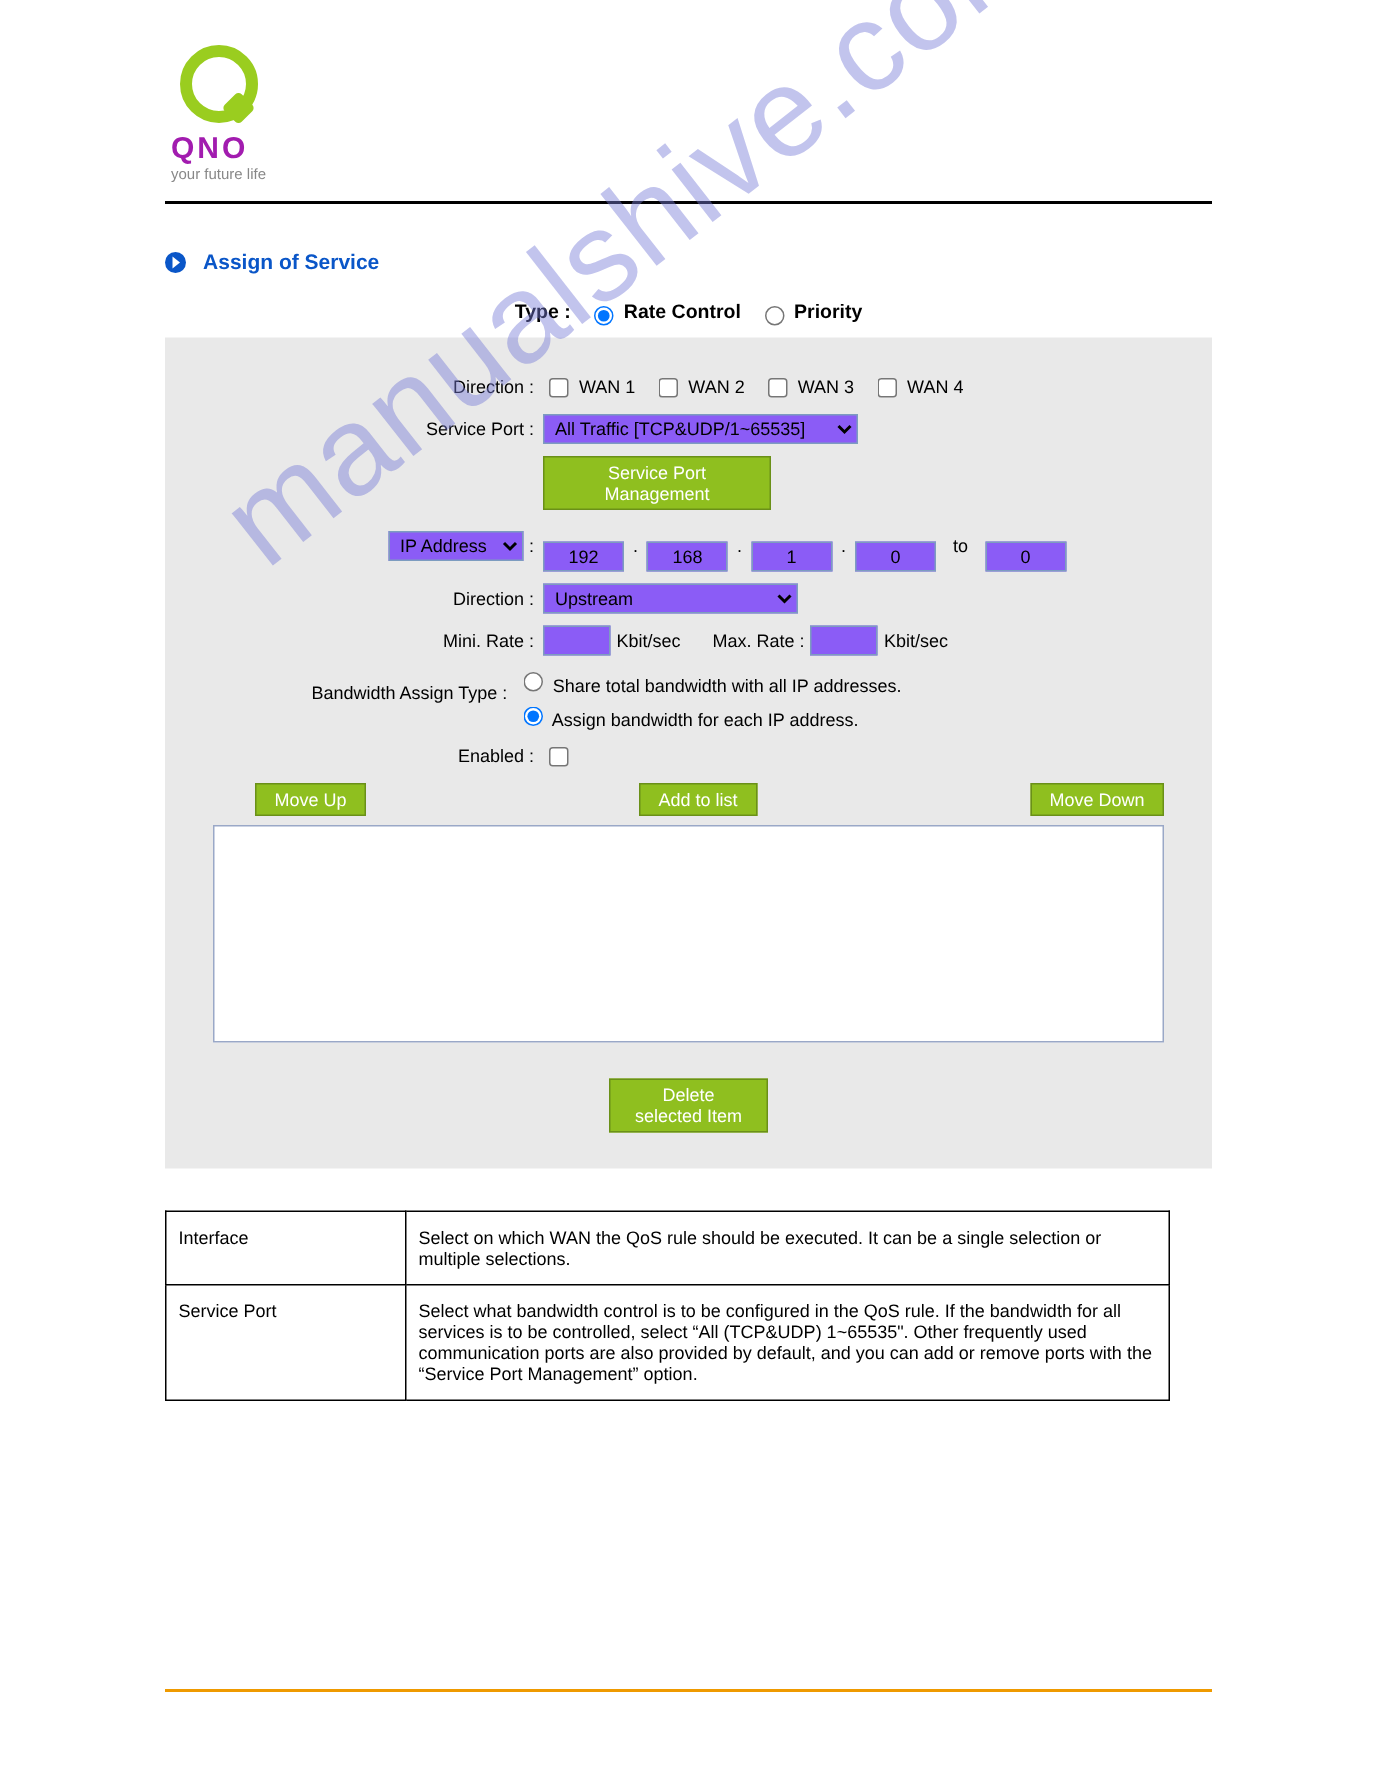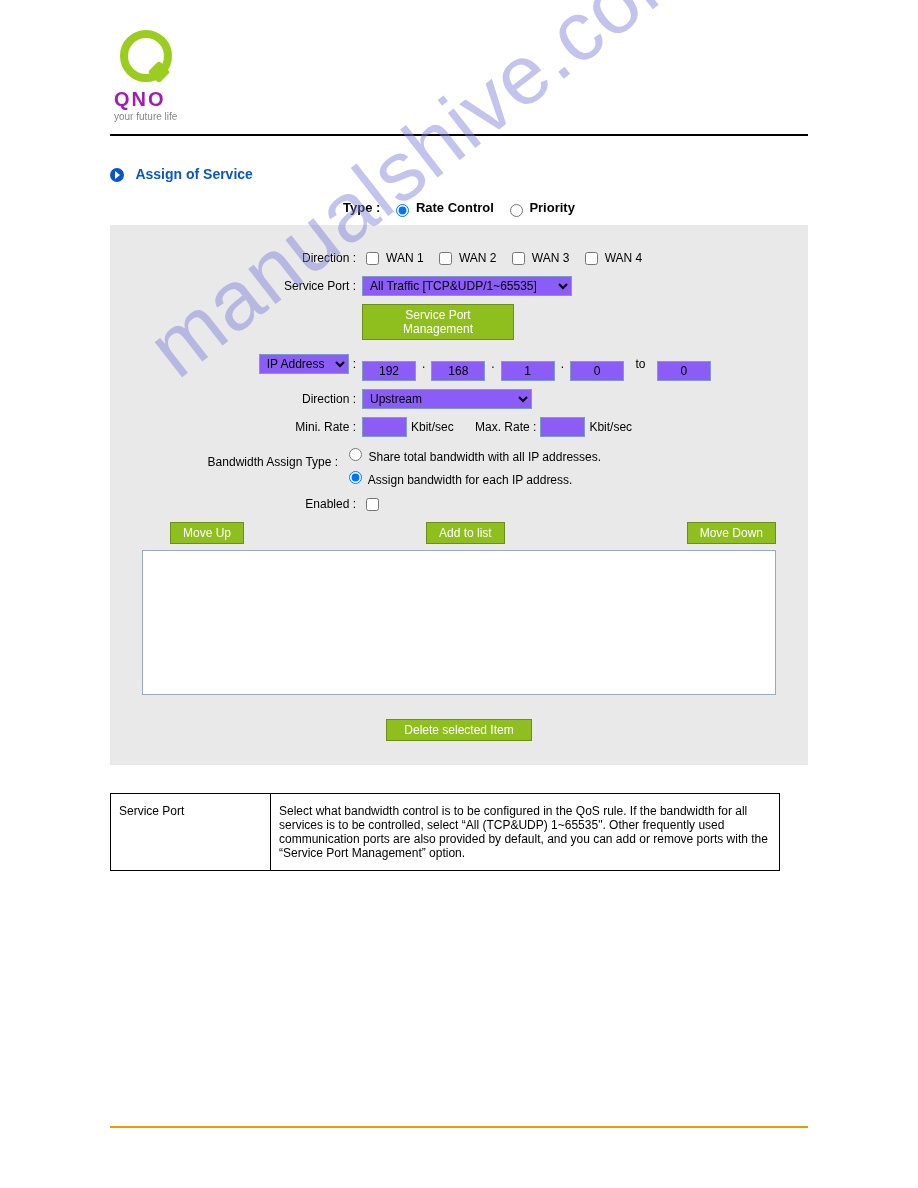--- a/index.html
+++ b/index.html
@@ -243,27 +243,31 @@
 
     <div class="btn-row">
       <button class="green-btn">Move Up</button>
       <button class="green-btn">Add to list</button>
       <button class="green-btn">Move Down</button>
     </div>
 
     <div class="list-area"></div>
 
     <div class="center" style="margin-top:24px">
-      <button class="green-btn" style="width:146px">Delete selected Item</button>
+      <button class="green-btn" style="width:106px">Delete selected Item</button>
     </div>
 
   </div>
 
   <table class="table1">
     <tbody>
+          <tr>
+      <td class="col1">Interface</td>
+      <td>Select on which WAN the QoS rule should be executed. It can be a single selection or multiple selections.</td>
+    </tr>
     <tr>
       <td class="col1">Service Port</td>
       <td>Select what bandwidth control is to be configured in the QoS rule. If the bandwidth for all services is to be controlled, select “All (TCP&amp;UDP) 1~65535". Other frequently used communication ports are also provided by default, and you can add or remove ports with the “Service Port Management” option.</td>
     </tr>
   </tbody>
       </table>
 
 </div>
 
 <div class="watermark">manualshive.com</div>

